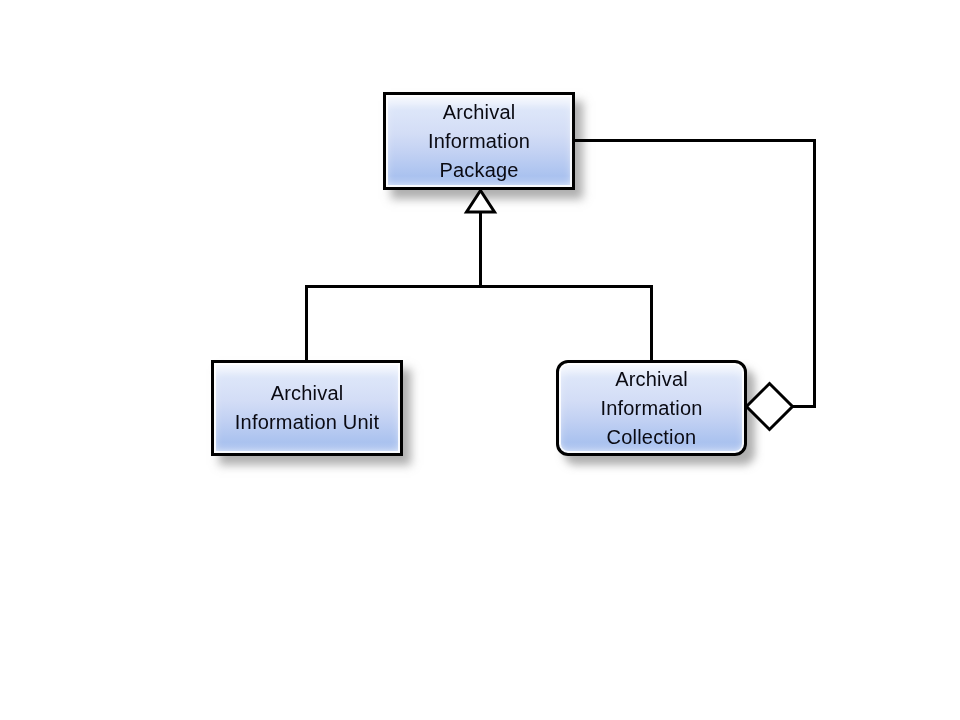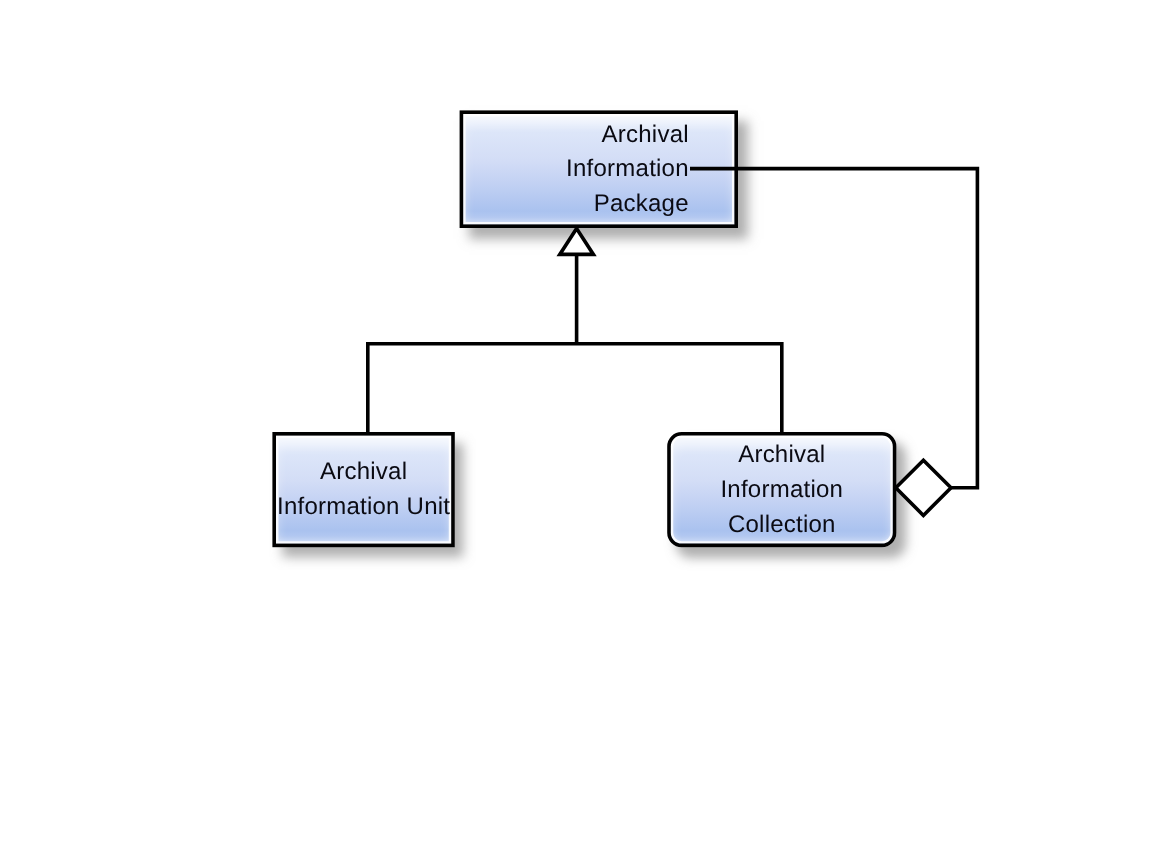--- a/index.html
+++ b/index.html
@@ -44,22 +44,22 @@
     justify-content: center;
     text-align: center;
   }
   .node-label {
     width: 150px;
     font-size: 20px;
     line-height: 29px;
     color: #0a0a12;
     letter-spacing: 0.2px;
   }
-  .node-aip { left: 383px; top:  92px; width: 232px; height: 98px; text-align: right; }
-  .node-aiu { left: 211px; top: 360px; width: 152px; height: 96px; margin-left: 16px; }
+  .node-aip { left: 383px; top:  92px; width: 192px; height: 98px; }
+  .node-aiu { left: 211px; top: 360px; width: 192px; height: 96px; }
   .node-aic { left: 556px; top: 360px; width: 191px; height: 96px; border-radius: 12px; }
 </style>
 </head>
 <body>
 
 <div class="stage">
 
   <div class="node node-aip">
     <div class="node-label">Archival Information Package</div>
   </div>

